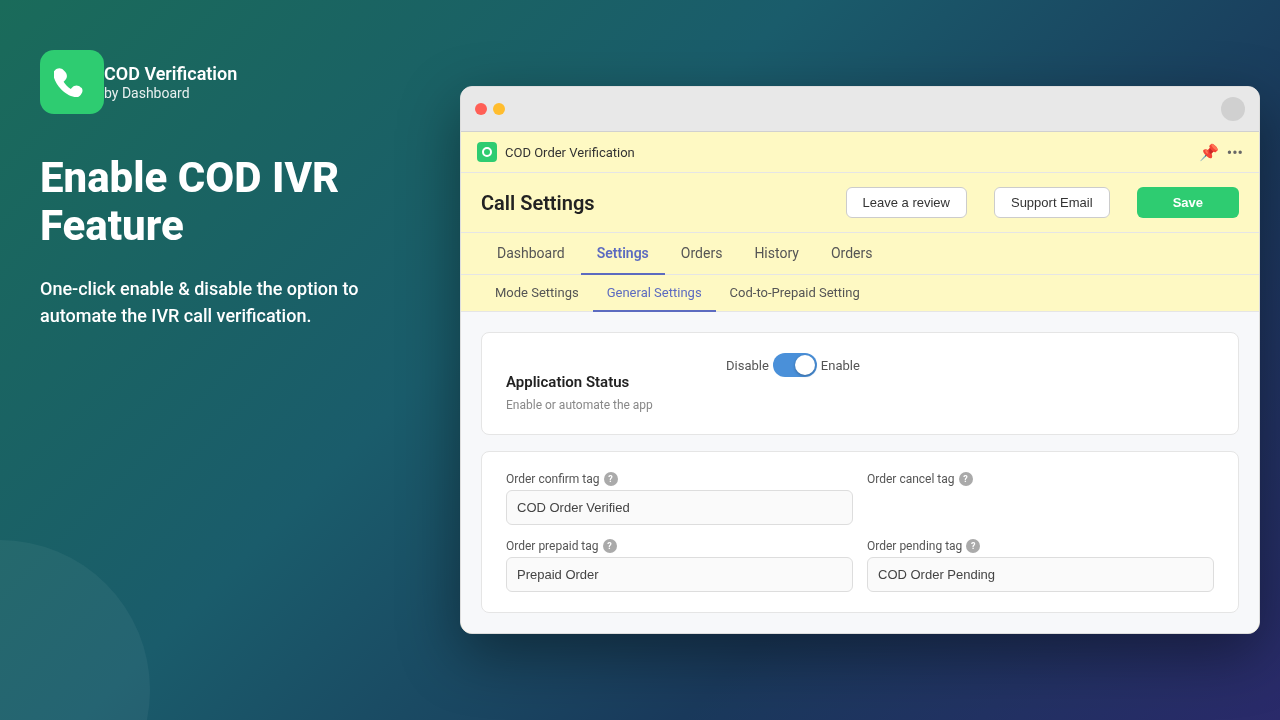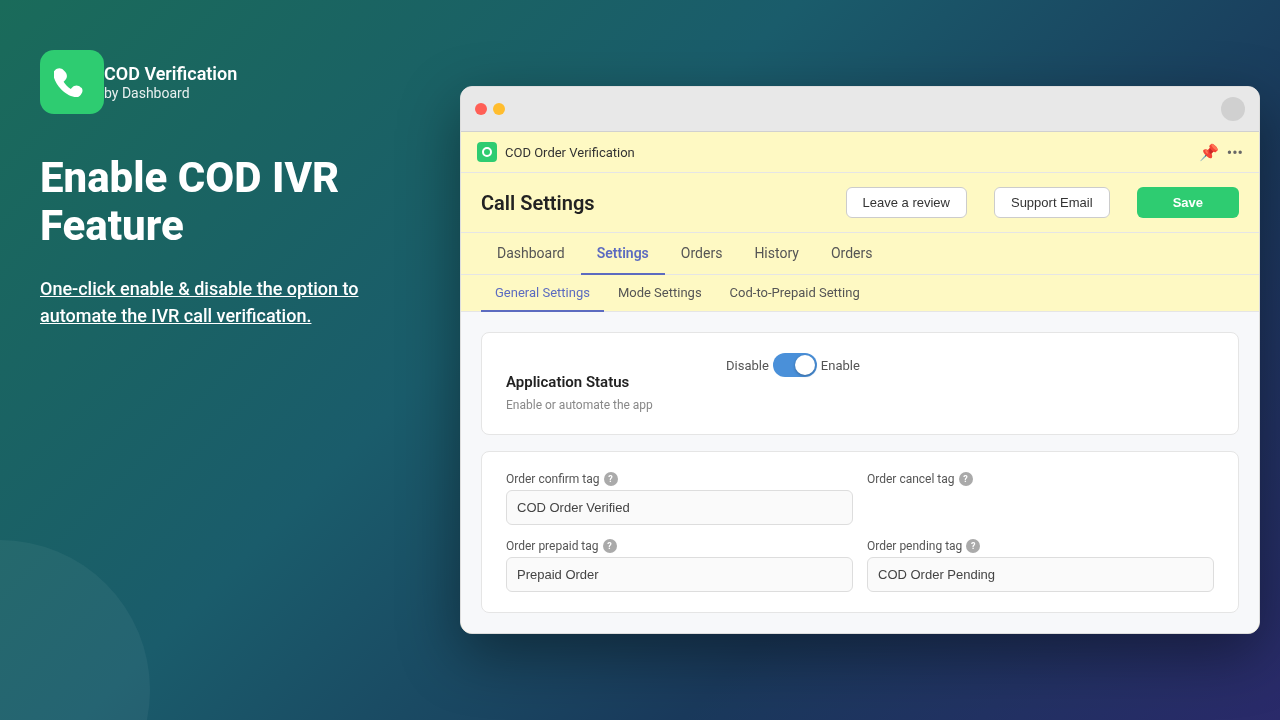--- a/index.html
+++ b/index.html
@@ -68,21 +68,20 @@
       color: white;
       line-height: 1.15;
       margin-bottom: 24px;
     }
 
     .hero-text p {
       font-size: 18px;
       color: white;
       font-weight: 500;
       line-height: 1.5;
-      text-decoration: underline;
     }
 
     
     .left-panel::after {
       content: '';
       position: absolute;
       bottom: 0;
       left: 0;
       width: 300px;
       height: 300px;
@@ -455,22 +454,22 @@
 
       <div class="main-tabs">
         <div class="tab">Dashboard</div>
         <div class="tab active">Settings</div>
         <div class="tab">Orders</div>
         <div class="tab">History</div>
         <div class="tab">Orders</div>
       </div>
 
       <div class="sub-tabs">
+        <div class="sub-tab">Mode Settings</div>
         <div class="sub-tab active">General Settings</div>
-        <div class="sub-tab">Mode Settings</div>
         <div class="sub-tab">Cod-to-Prepaid Setting</div>
       </div>
 
       <div class="content-area">
 
         <div class="card">
           <div class="card-left">
             <div class="card-title">Application Status</div>
             <div class="card-desc">Enable or automate the app</div>
           </div>

